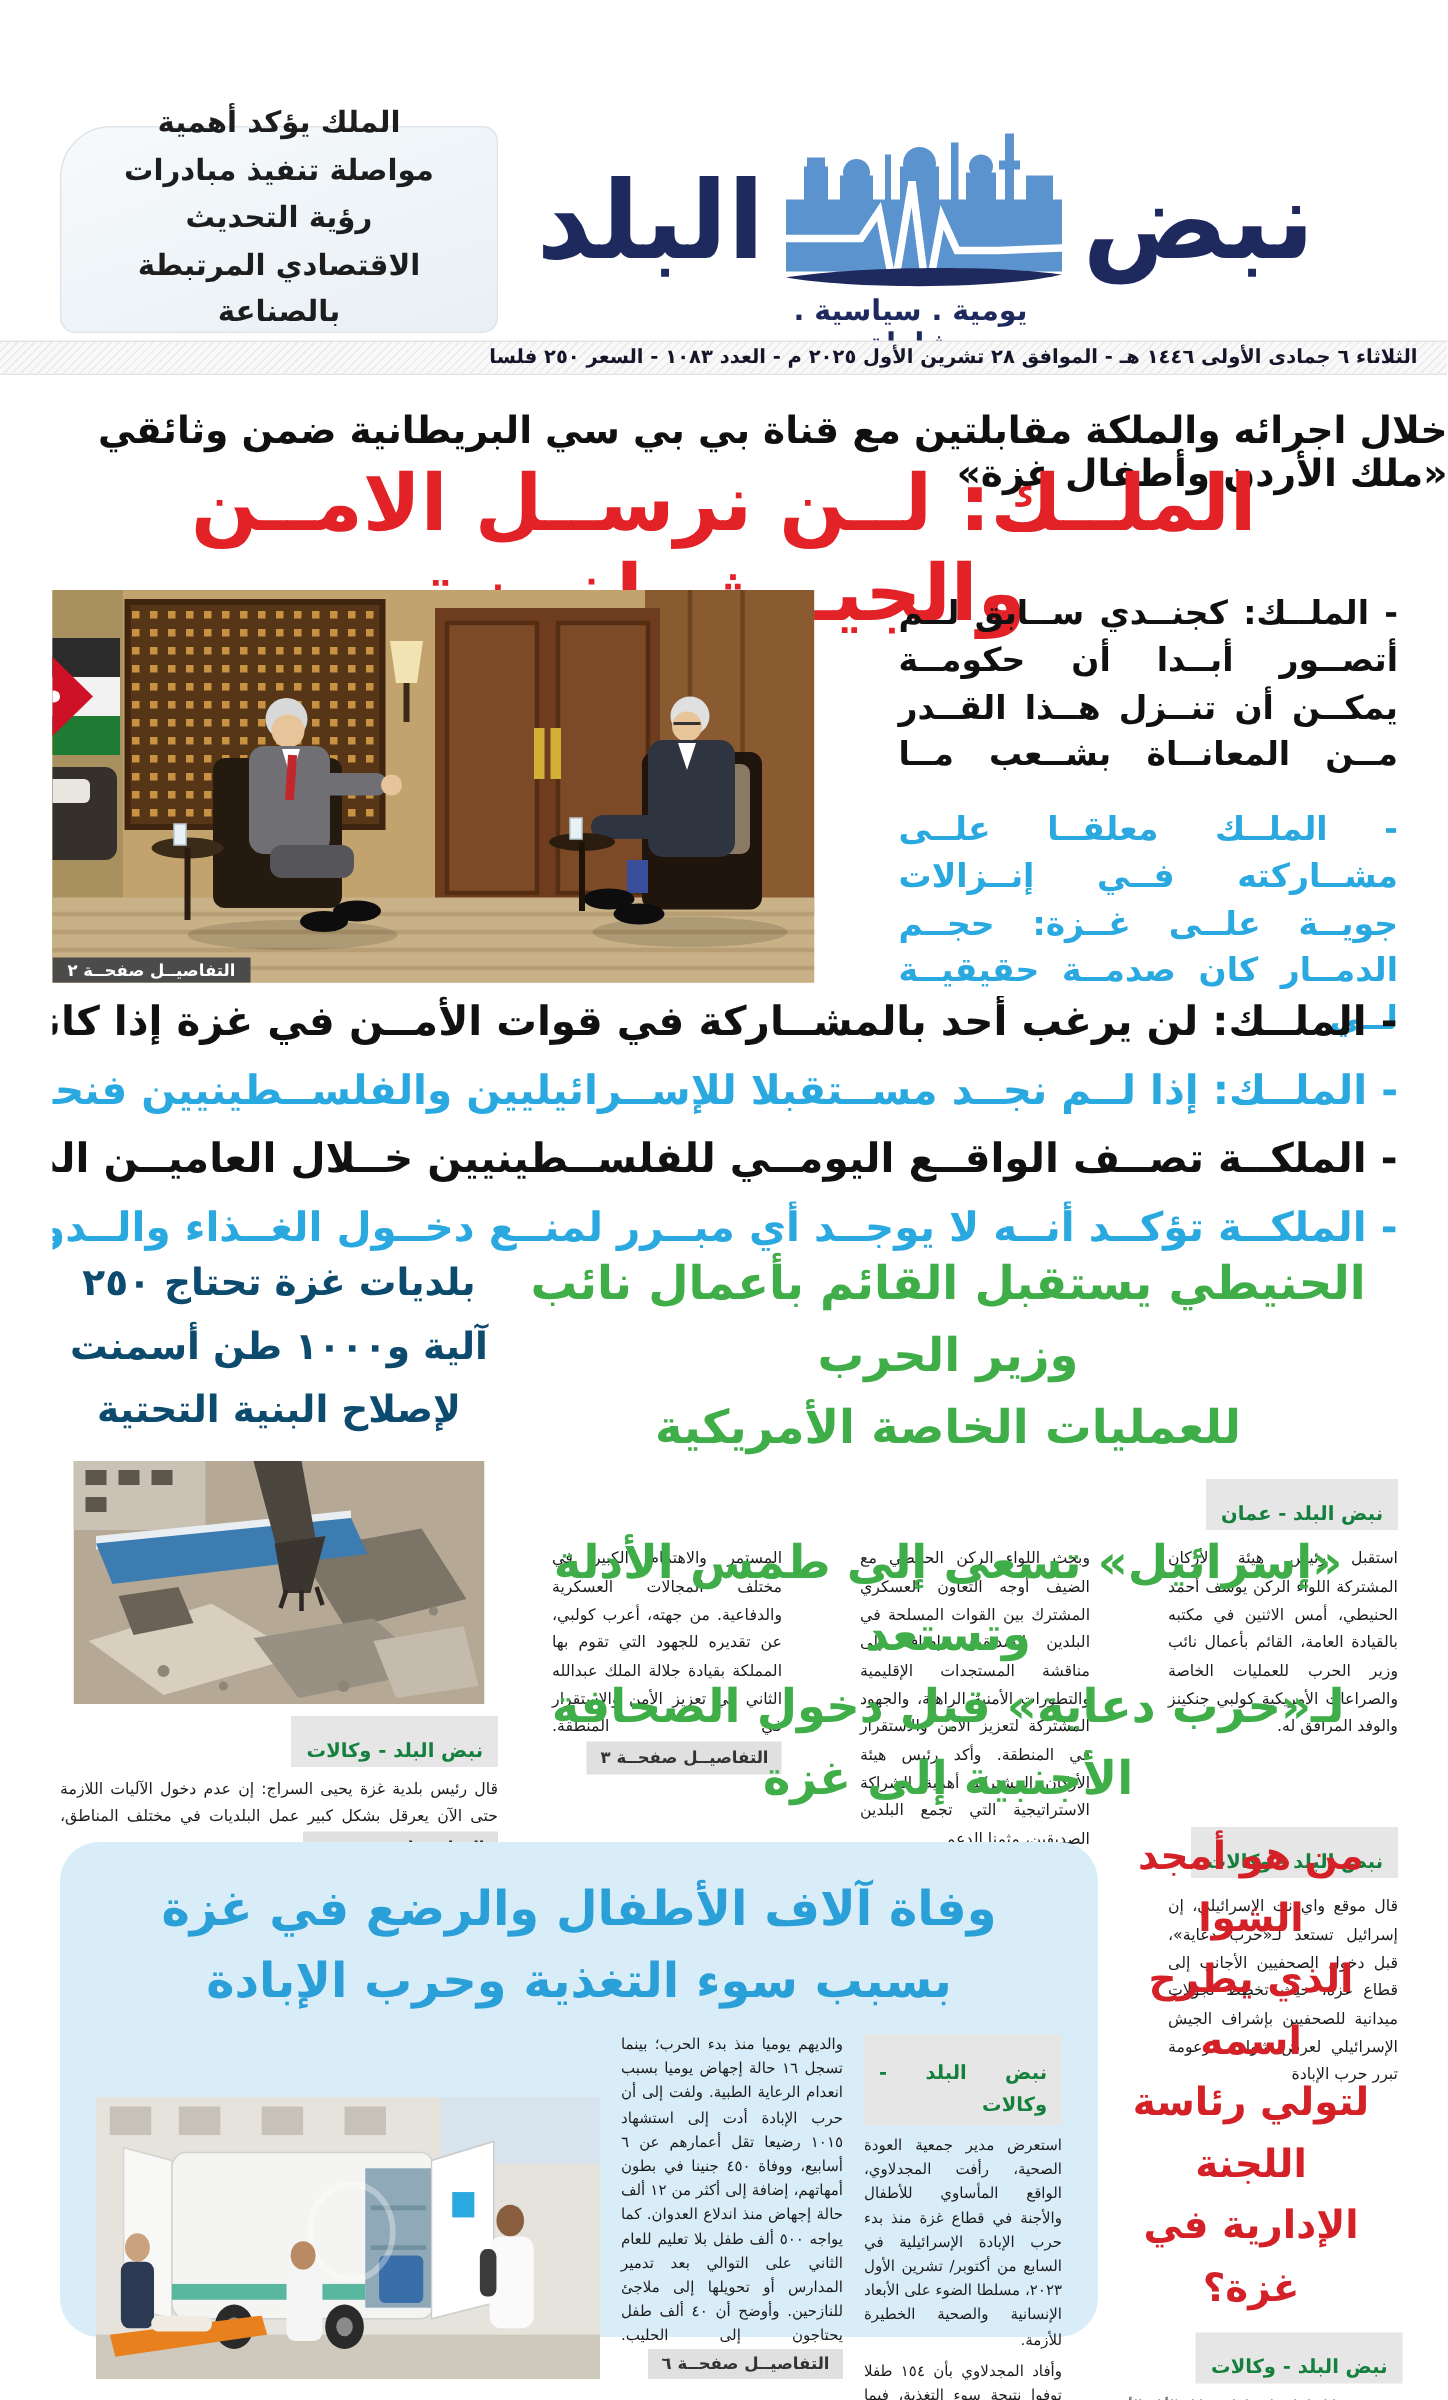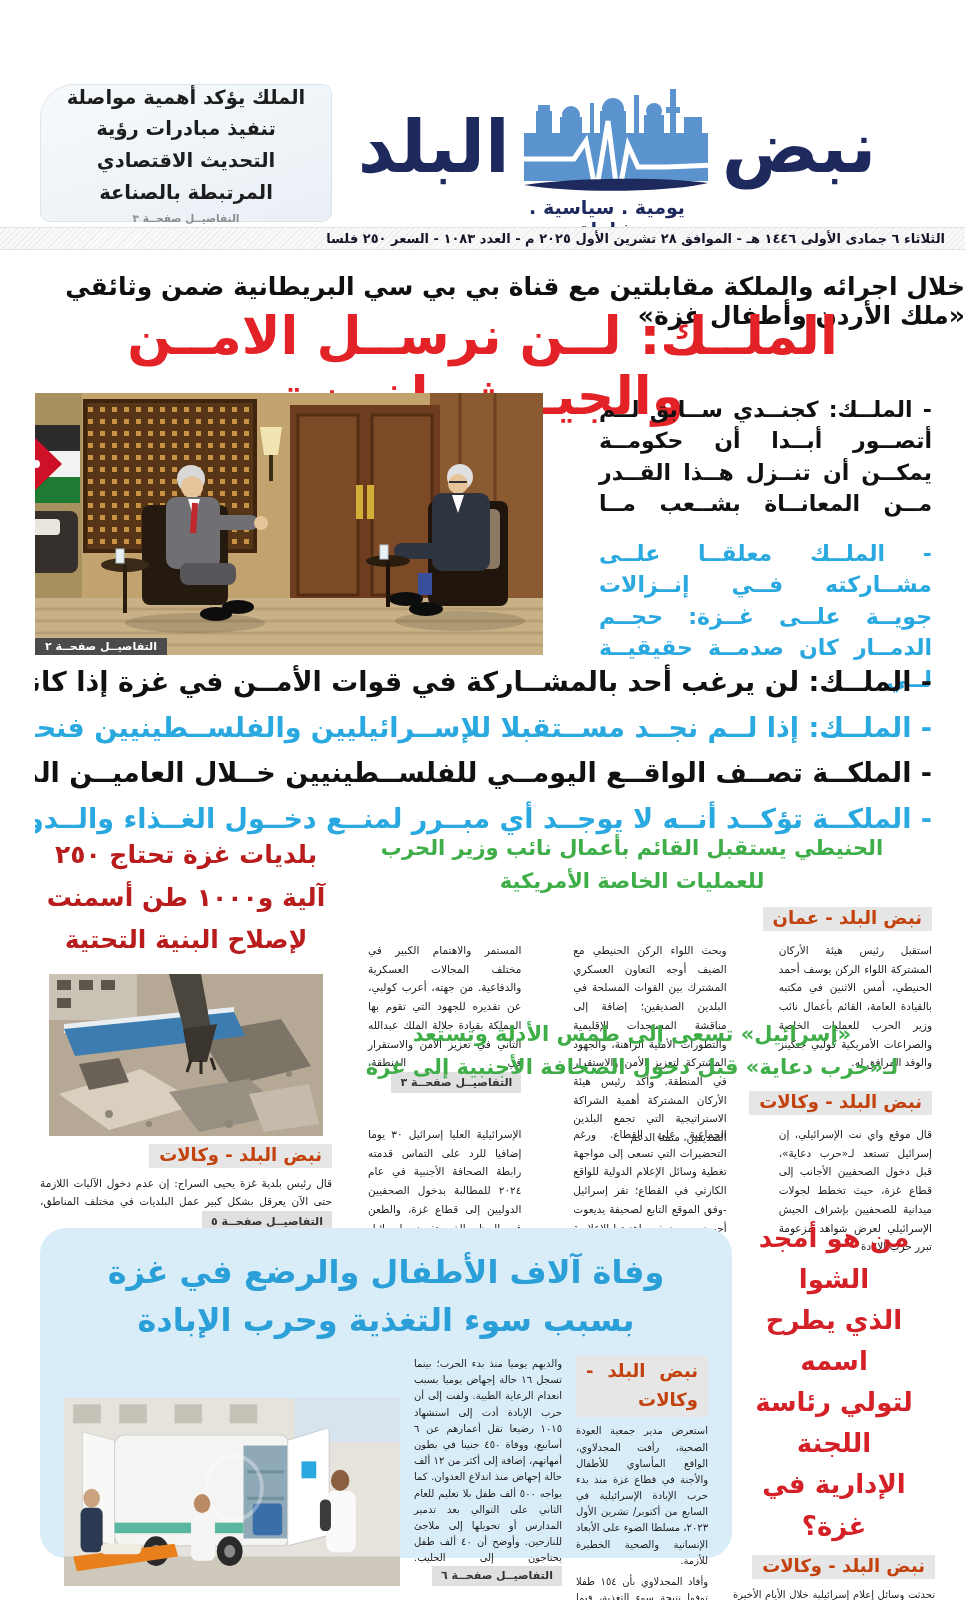--- a/index.html
+++ b/index.html
@@ -3,21 +3,21 @@
 <meta charset="utf-8">
 <style>
   html,body{margin:0;padding:0;background:#fff;}
   #page{position:relative;width:965px;height:1600px;background:#fff;overflow:hidden;
         direction:rtl;font-family:"DejaVu Sans",sans-serif;color:#111;}
   
   .side-box{position:absolute;left:40px;top:84px;width:292px;height:138px;
     background:linear-gradient(160deg,#f6fafc 0%,#e9eff5 100%);
     border:1px solid #dde4ea;border-radius:34px 10px 10px 10px;
     display:flex;flex-direction:column;justify-content:center;align-items:center;
-    text-align:center;padding:6px 16px;box-sizing:border-box;}
+    text-align:center;padding:6px 32px;box-sizing:border-box;}
   .side-box .hl{font-size:19.5px;font-weight:bold;line-height:1.62;color:#1d1d1d;}
   .side-box .pg{font-size:10.5px;color:#8a8f94;font-weight:bold;margin-top:4px;}
   .logo{position:absolute;top:72px;right:48px;width:600px;height:150px;
         display:flex;align-items:center;justify-content:center;gap:6px;}
   .logo .word{font-size:72px;font-weight:bold;color:#1e2a5e;line-height:1;}
   .logo-mid{position:relative;width:200px;height:132px;}
   .tagline{position:absolute;top:196px;right:258px;width:200px;text-align:center;
            font-size:19px;font-weight:bold;color:#1e2a5e;}
   .dateline{position:absolute;top:227px;left:0;width:965px;height:23px;box-sizing:border-box;
     background:repeating-linear-gradient(135deg,#ececec 0 1px,#f9f9f9 1px 4px);
@@ -34,32 +34,32 @@
           font-size:11px;font-weight:bold;padding:2px 10px;}
   .lead-side{position:absolute;top:394px;right:33px;width:333px;}
   .lead-side p{margin:0 0 18px;font-size:22px;font-weight:bold;line-height:1.43;
           text-align:justify;text-align-last:justify;}
   .lead-side .blue{color:#2aa9e0;}
   .lead-bullets{position:absolute;top:664px;right:33px;left:35px;}
   .lead-bullets div{font-size:27px;font-weight:bold;line-height:1.36;margin-bottom:9px;
           text-align:justify;text-align-last:justify;white-space:nowrap;overflow:hidden;}
   .lead-bullets .blue{color:#2aa9e0;}
   
-  .byline{display:inline-block;background:#e6e6e6;color:#c2410c;font-weight:bold;
-          font-size:18px;padding:0 10px 3px;}
+  .byline{display:inline-block;background:#e6e6e6;color:#15803d;font-weight:bold;
+          font-size:13px;padding:16px 10px 3px;}
   .chip{display:inline-block;background:#e0e0e0;color:#333;font-size:11px;
           font-weight:bold;padding:1px 9px;}
   .cols{display:flex;gap:16px;margin-top:10px;}
   .cols .col{flex:1;font-size:10.5px;line-height:1.78;text-align:justify;color:#1c1c1c;margin-left:36px;}
-  .green-h{color:#3fae49;font-size:21px;font-weight:bold;text-align:center;line-height:1.55;}
+  .green-h{color:#3fae49;font-size:31px;font-weight:bold;text-align:center;line-height:1.55;}
   
   .army{position:absolute;top:832px;right:33px;width:600px;}
   .army .by{margin-top:10px;}
   .muni{position:absolute;top:834px;left:40px;width:292px;}
-  .muni .hl{font-size:25px;font-weight:bold;color:#b91c1c;text-align:center;line-height:1.7;}
+  .muni .hl{font-size:25px;font-weight:bold;color:#0c4a6e;text-align:center;line-height:1.7;}
   .muni .photo{width:274px;height:162px;margin:12px auto 8px;display:block;}
   .muni .body{font-size:10.5px;line-height:1.8;text-align:justify;margin-top:6px;color:#1c1c1c;}
   .israel{position:absolute;top:1018px;right:33px;width:600px;}
   .israel .by{margin-top:8px;}
   
   .shawa{position:absolute;top:1218px;right:30px;width:202px;}
   .shawa .hl{font-size:26px;font-weight:bold;color:#d42127;text-align:center;line-height:1.58;}
   .shawa .body{font-size:10px;line-height:1.6;text-align:justify;margin-top:8px;color:#1c1c1c;}
   .shawa .body p{margin:0 0 6px;}
   .children{position:absolute;top:1228px;left:40px;width:692px;height:330px;

